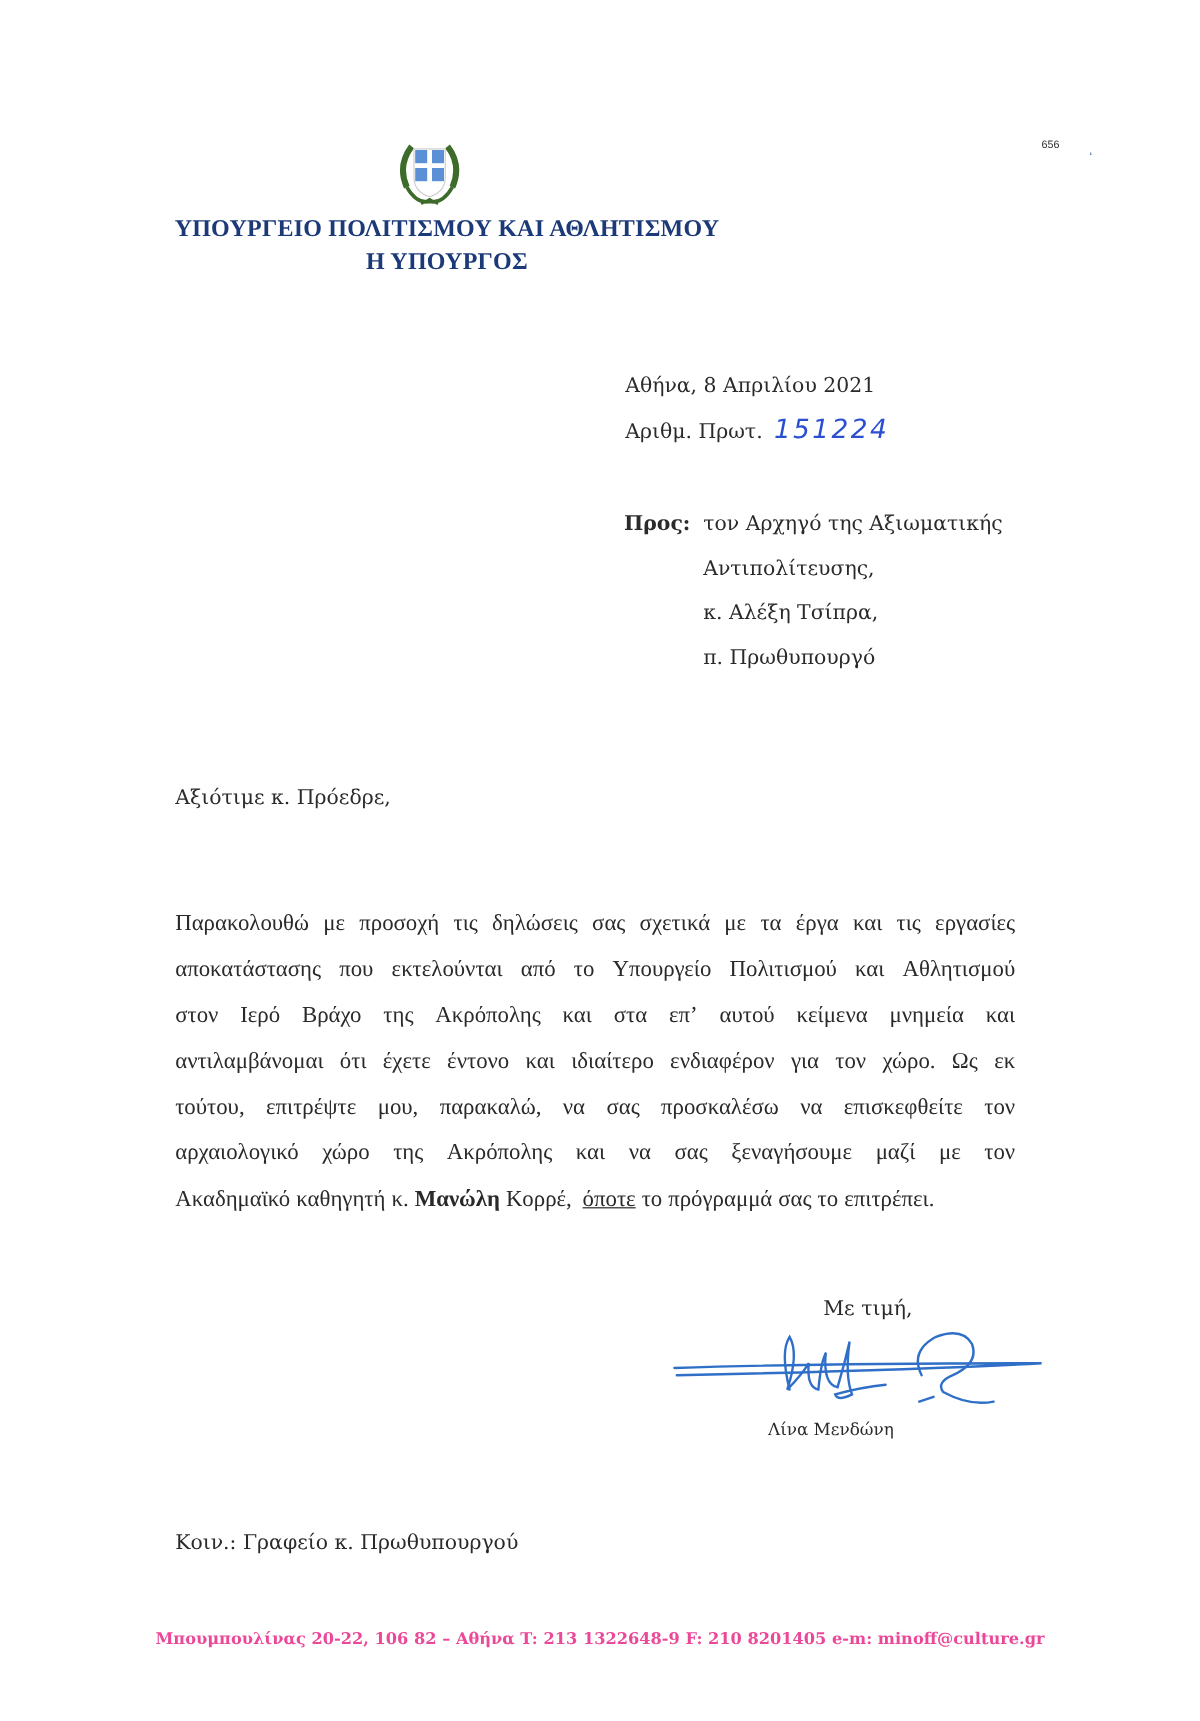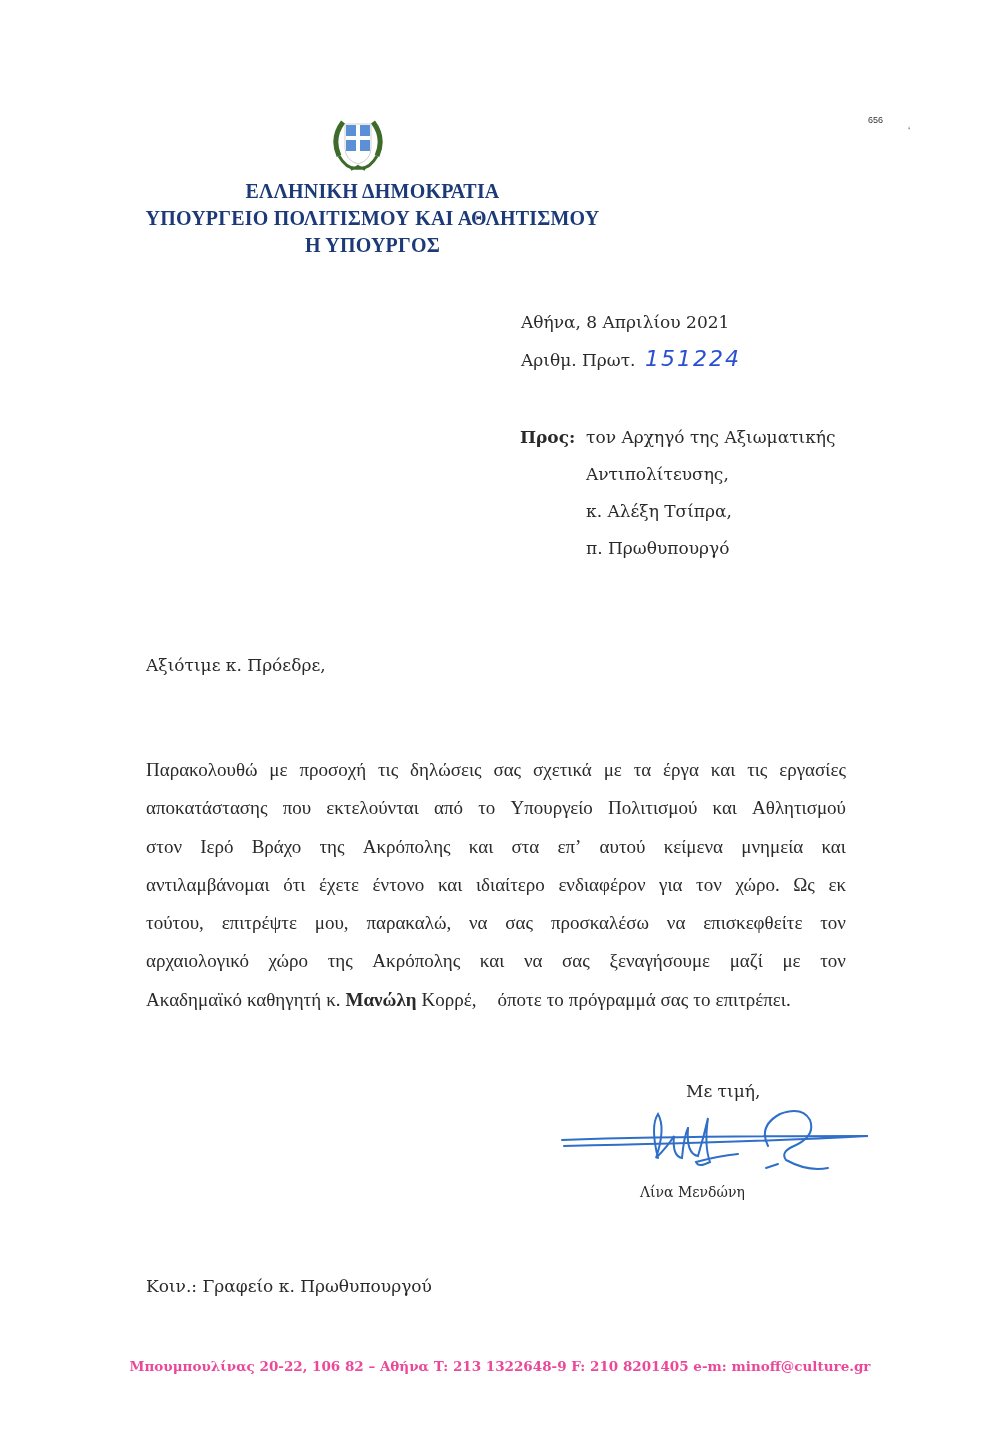--- a/index.html
+++ b/index.html
@@ -53,21 +53,20 @@
   <path d="M10 40 Q18 54 29 52 Q40 54 48 40" fill="none" stroke="#3d6b2a" stroke-width="3"></path>
   <path d="M22 54 L29 50 L36 54" fill="none" stroke="#3d6b2a" stroke-width="2"></path>
   <path d="M16 8 L42 8 L42 32 Q42 44 29 48 Q16 44 16 32 Z" fill="#ffffff" stroke="#cfcfcf" stroke-width="1"></path>
   <rect x="17" y="9" width="10" height="11" fill="#5b8fd6"></rect>
   <rect x="31" y="9" width="10" height="11" fill="#5b8fd6"></rect>
   <rect x="17" y="24" width="10" height="11" fill="#5b8fd6"></rect>
   <rect x="31" y="24" width="10" height="11" fill="#5b8fd6"></rect>
 </svg>
 
 <div class="abs hdr" style="top:178px;">
-  <div class="line">ΕΛΛΗΝΙΚΗ ΔΗΜΟΚΡΑΤΙΑ</div>
   <div class="line">ΥΠΟΥΡΓΕΙΟ ΠΟΛΙΤΙΣΜΟΥ ΚΑΙ ΑΘΛΗΤΙΣΜΟΥ</div>
   <div class="line">Η ΥΠΟΥΡΓΟΣ</div>
 </div>
 
 <div class="abs pgnum">656</div>
 <div class="abs mark">ʻ</div>
 
 <div class="abs dateblk">
   <div>Αθήνα, 8 Απριλίου 2021</div>
   <div>
@@ -168,22 +167,22 @@
       <span class="w">ξεναγήσουμε</span>
       <span class="w">μαζί</span>
       <span class="w">με</span>
       <span class="w">τον</span>
     </div>
   <div class="ln last">
       <span class="w" style="margin-right: 5px;">Ακαδημαϊκό</span>
       <span class="w" style="margin-right: 5px;">καθηγητή</span>
       <span class="w" style="margin-right: 5px;">κ.</span>
       <span class="w" style="margin-right: 5px; font-weight: bold;">Μανώλη</span>
-      <span class="w" style="margin-right: 21px;">Κορρέ,</span>
-      <span class="w" style="margin-right: 5px;">όποτε</span>
+      <span class="w" style="margin-right: 9px;">Κορρέ,</span>
+      <span class="w" style="margin-right: 5px; text-decoration: underline;">όποτε</span>
       <span class="w" style="margin-right: 5px;">το</span>
       <span class="w" style="margin-right: 5px;">πρόγραμμά</span>
       <span class="w" style="margin-right: 5px;">σας</span>
       <span class="w" style="margin-right: 5px;">το</span>
       <span class="w" style="margin-right: 5px;">επιτρέπει.</span>
     </div>
 </div>
 
 <div class="abs closing">Με τιμή,</div>
 

